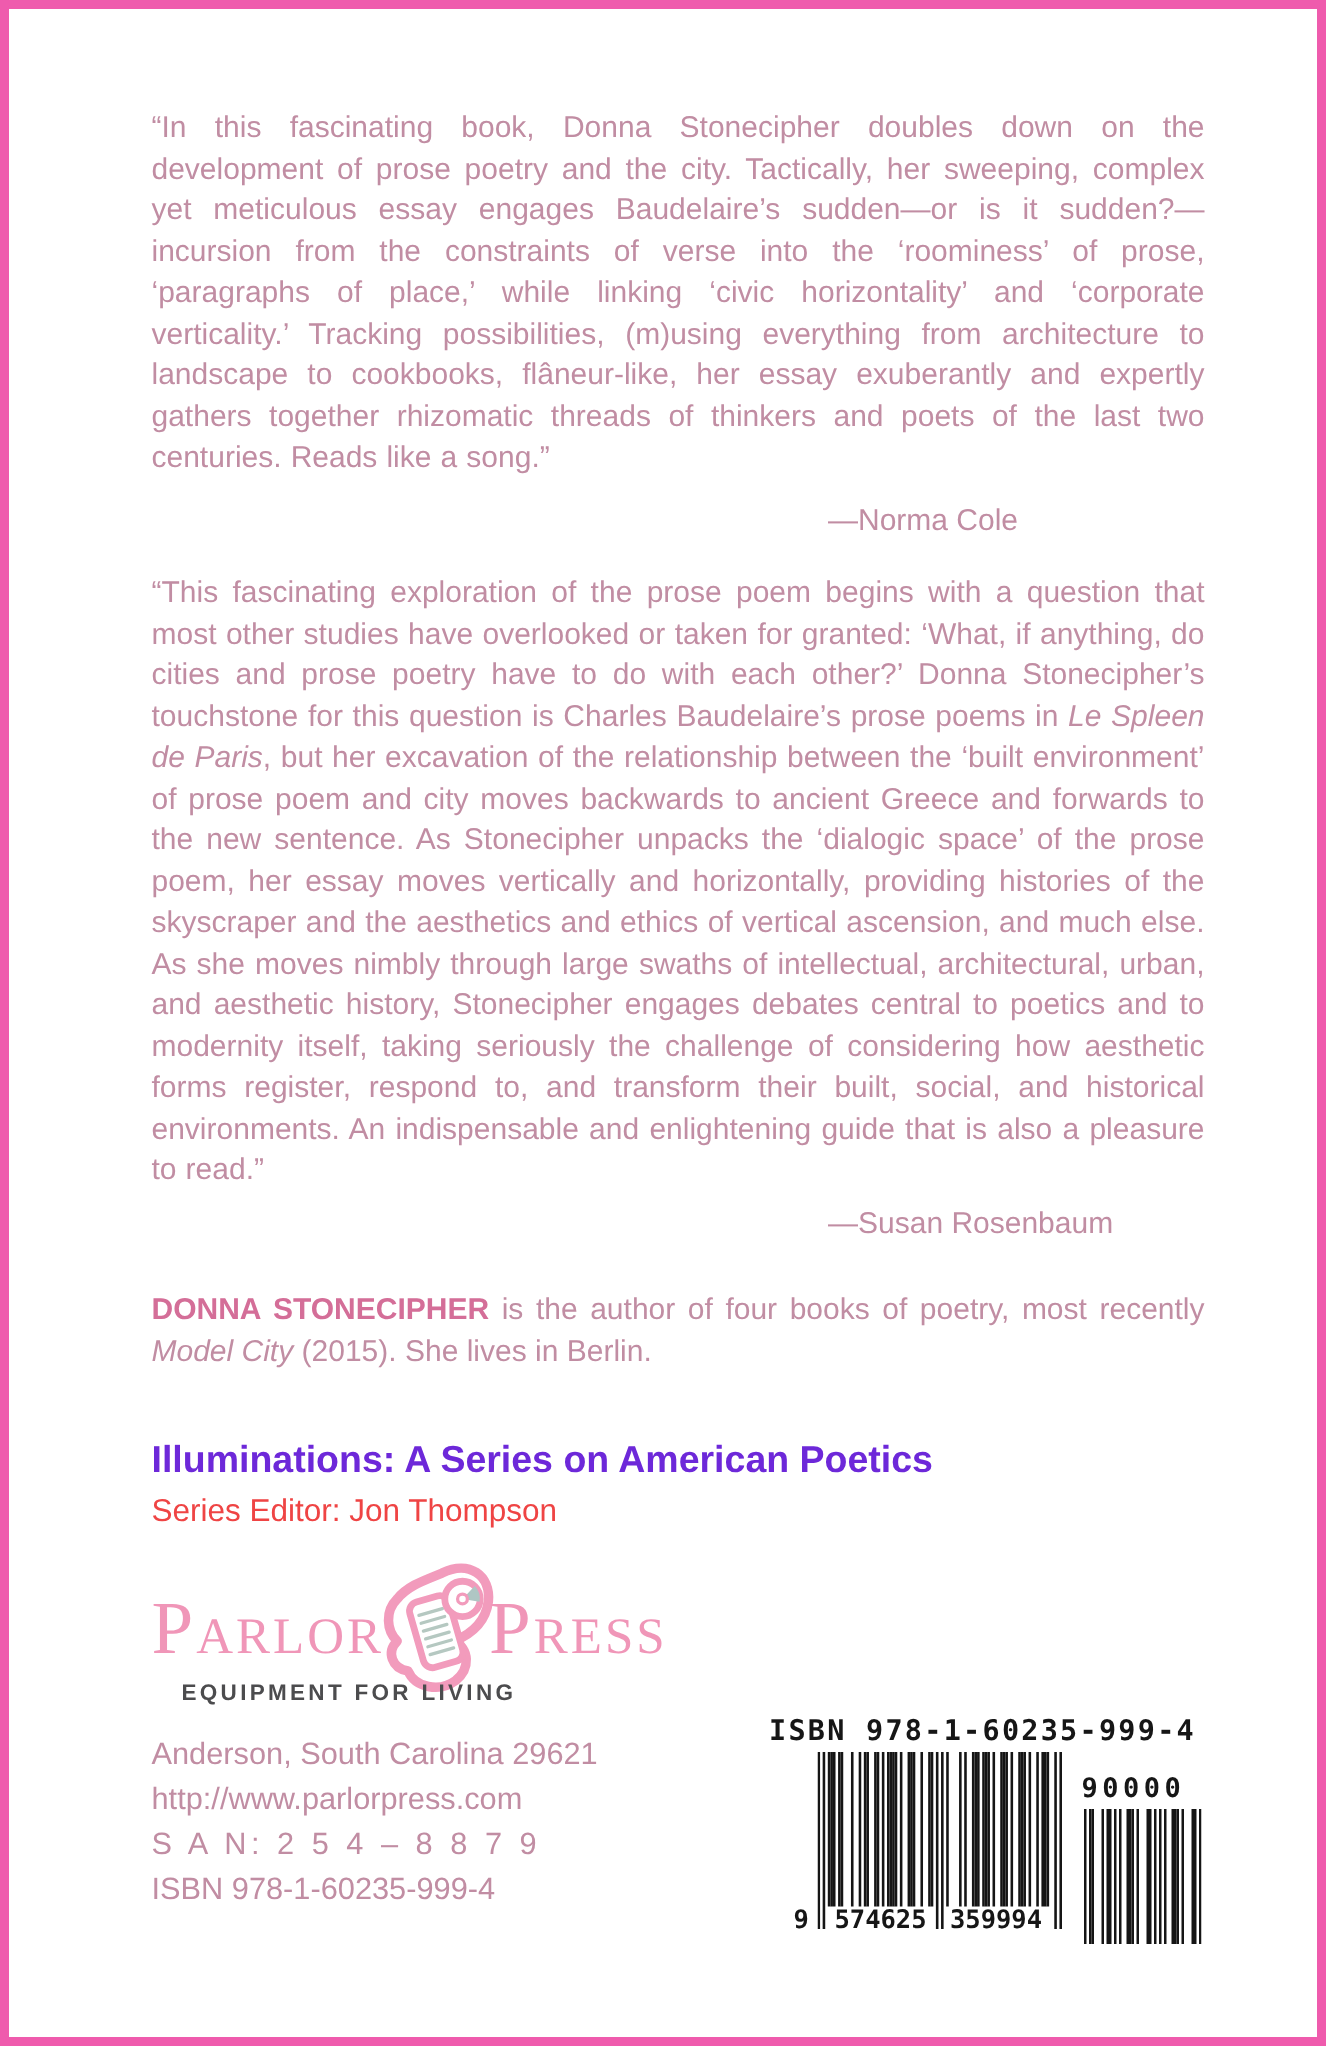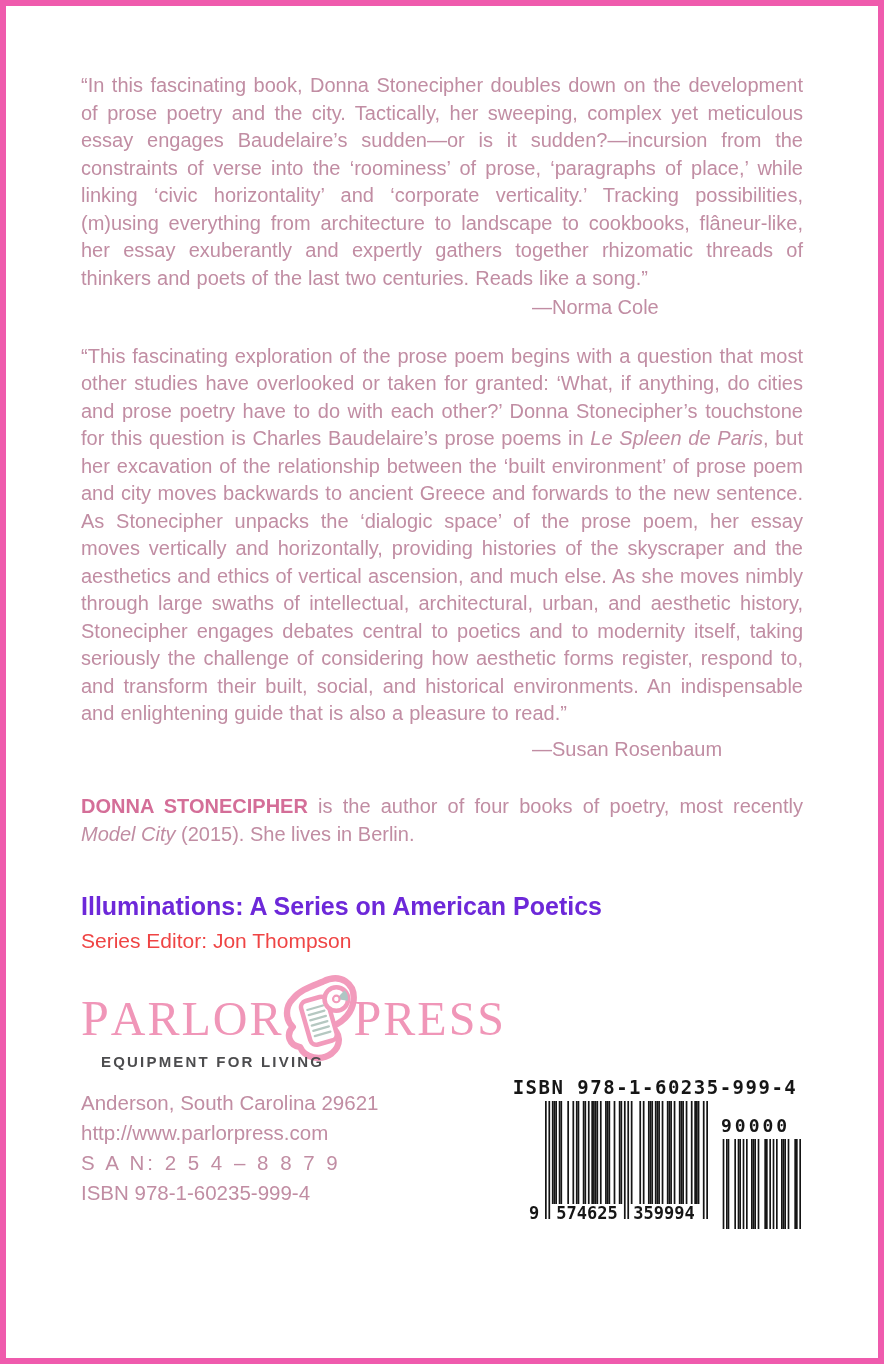--- a/index.html
+++ b/index.html
@@ -6,46 +6,46 @@
   .cover{
     position:relative;
     width:884px;height:1364px;
     box-sizing:border-box;
     border:6px solid #EF5BAD;
     background:#ffffff;
     font-family:"Liberation Sans",sans-serif;
     color:#C18DA3;
     overflow:hidden;
   }
-  .content{padding:66px 75px 0 75px;}
+  .content{padding:66px 75px 0 95px;}
   .quote{
     font-size:20px;line-height:27.5px;
     text-align:justify;
     color:#C18DA3;
     word-spacing:0.5px;
   }
   .attr{
     font-size:20px;line-height:27.5px;
     padding-left:451px;
-    margin-top:2px;
+    margin-top:14px;
     color:#C18DA3;
   }
   .q2{margin-top:21px;}
   .a2{margin-top:8px;}
   .bio{margin-top:30px;font-size:20px;line-height:27.5px;text-align:justify;color:#C18DA3;}
   .seg-normal{}
   .seg-italic{font-style:italic;}
   .seg-bold-accent{font-weight:bold;color:#D46E98;}
   .series-title{margin-top:44px;font-size:25px;font-weight:bold;color:#6d28d9;}
   .series-editor{margin-top:8px;font-size:21px;color:#ef4444;}
   .logo{margin-top:28px;}
   .logo-row{display:flex;align-items:flex-end;height:62px;}
   .logo-word{font-family:"Liberation Serif","DejaVu Serif",serif;color:#F096B8;letter-spacing:2px;white-space:nowrap;}
   .logo-big{font-size:50px;line-height:1;}
-  .logo-rest{font-size:48px;line-height:1;text-align:right;}
+  .logo-rest{font-size:34px;line-height:1;text-align:right;}
   .logo-mark{width:78px;height:94px;margin:0 -5px -22px -3px;flex:0 0 auto;}
   .tagline{font-size:15px;font-weight:bold;letter-spacing:2.2px;color:#4C4C4E;margin:10px 0 0 20px;font-family:"Liberation Sans",sans-serif;}
   .bottom{display:flex;justify-content:space-between;margin-top:6px;}
   .address{padding-top:12px;font-size:20.5px;line-height:30px;color:#C18DA3;}
   .address .san{letter-spacing:3px;}
   .barcode{width:296px;flex:0 0 auto;}
   .bc-isbn{
     font-family:"DejaVu Sans Mono","Liberation Mono",monospace;
     font-size:19px;font-weight:bold;letter-spacing:1.5px;
     color:#161616;text-align:center;white-space:nowrap;

